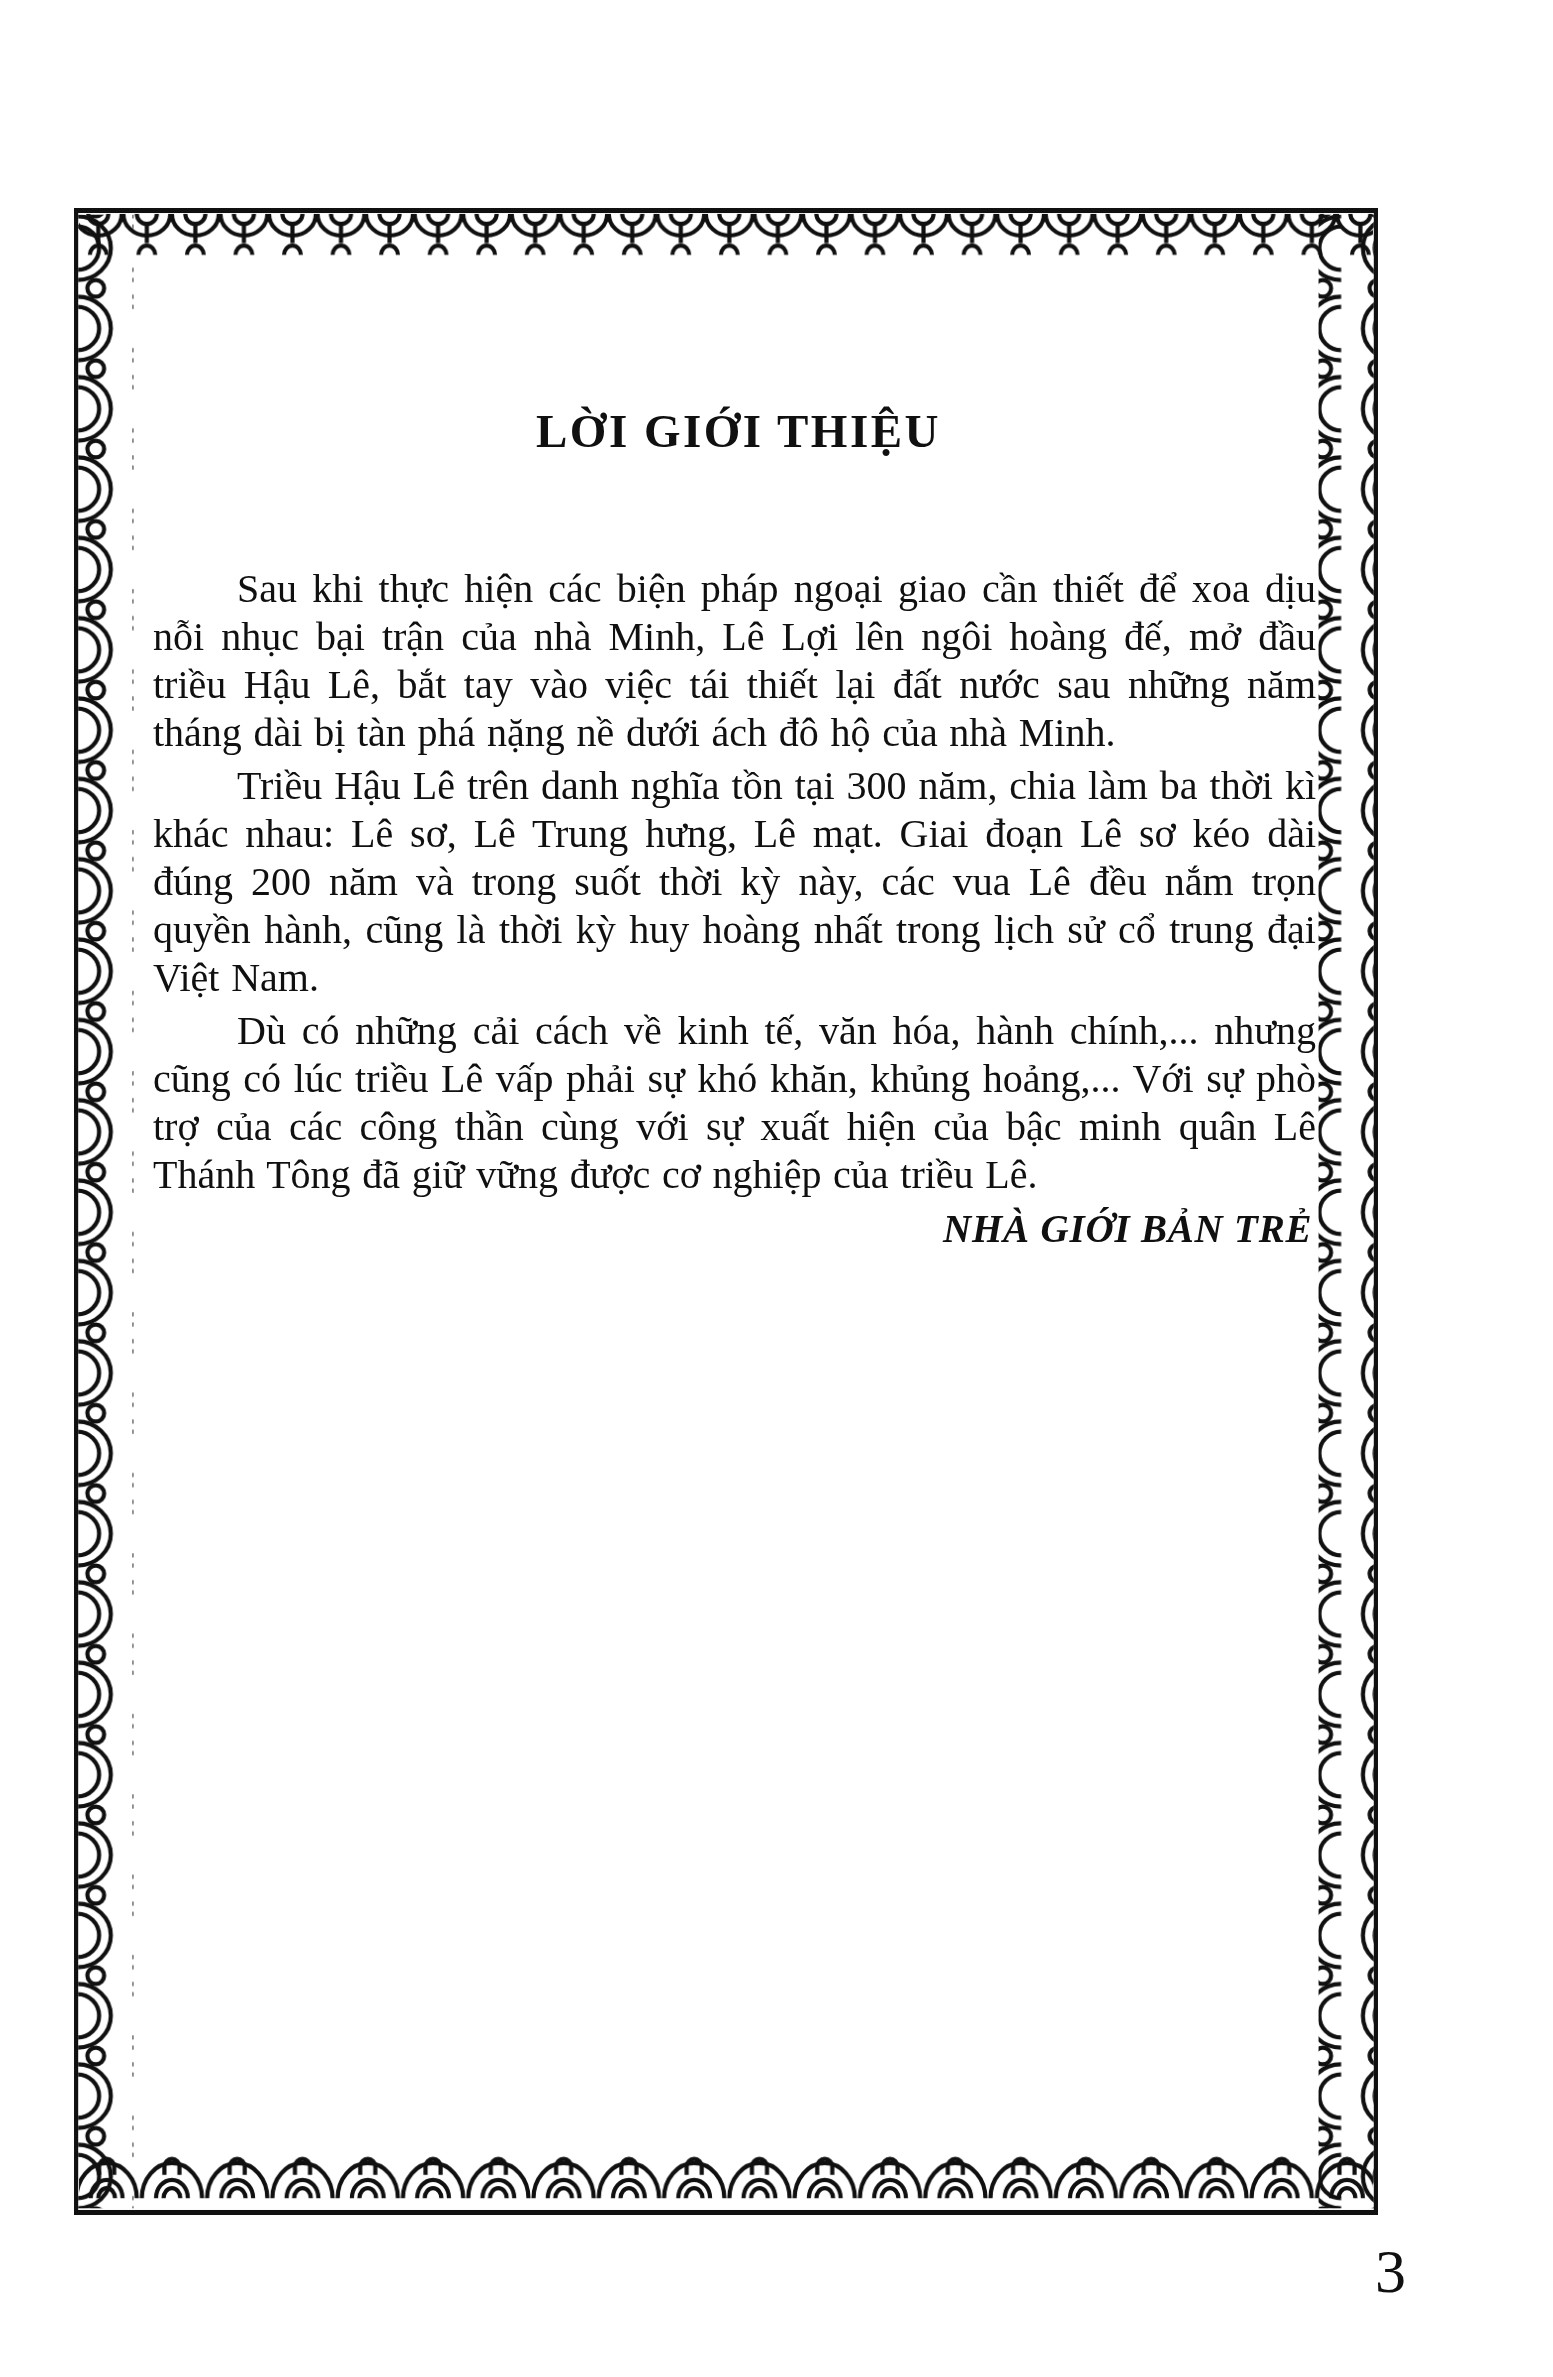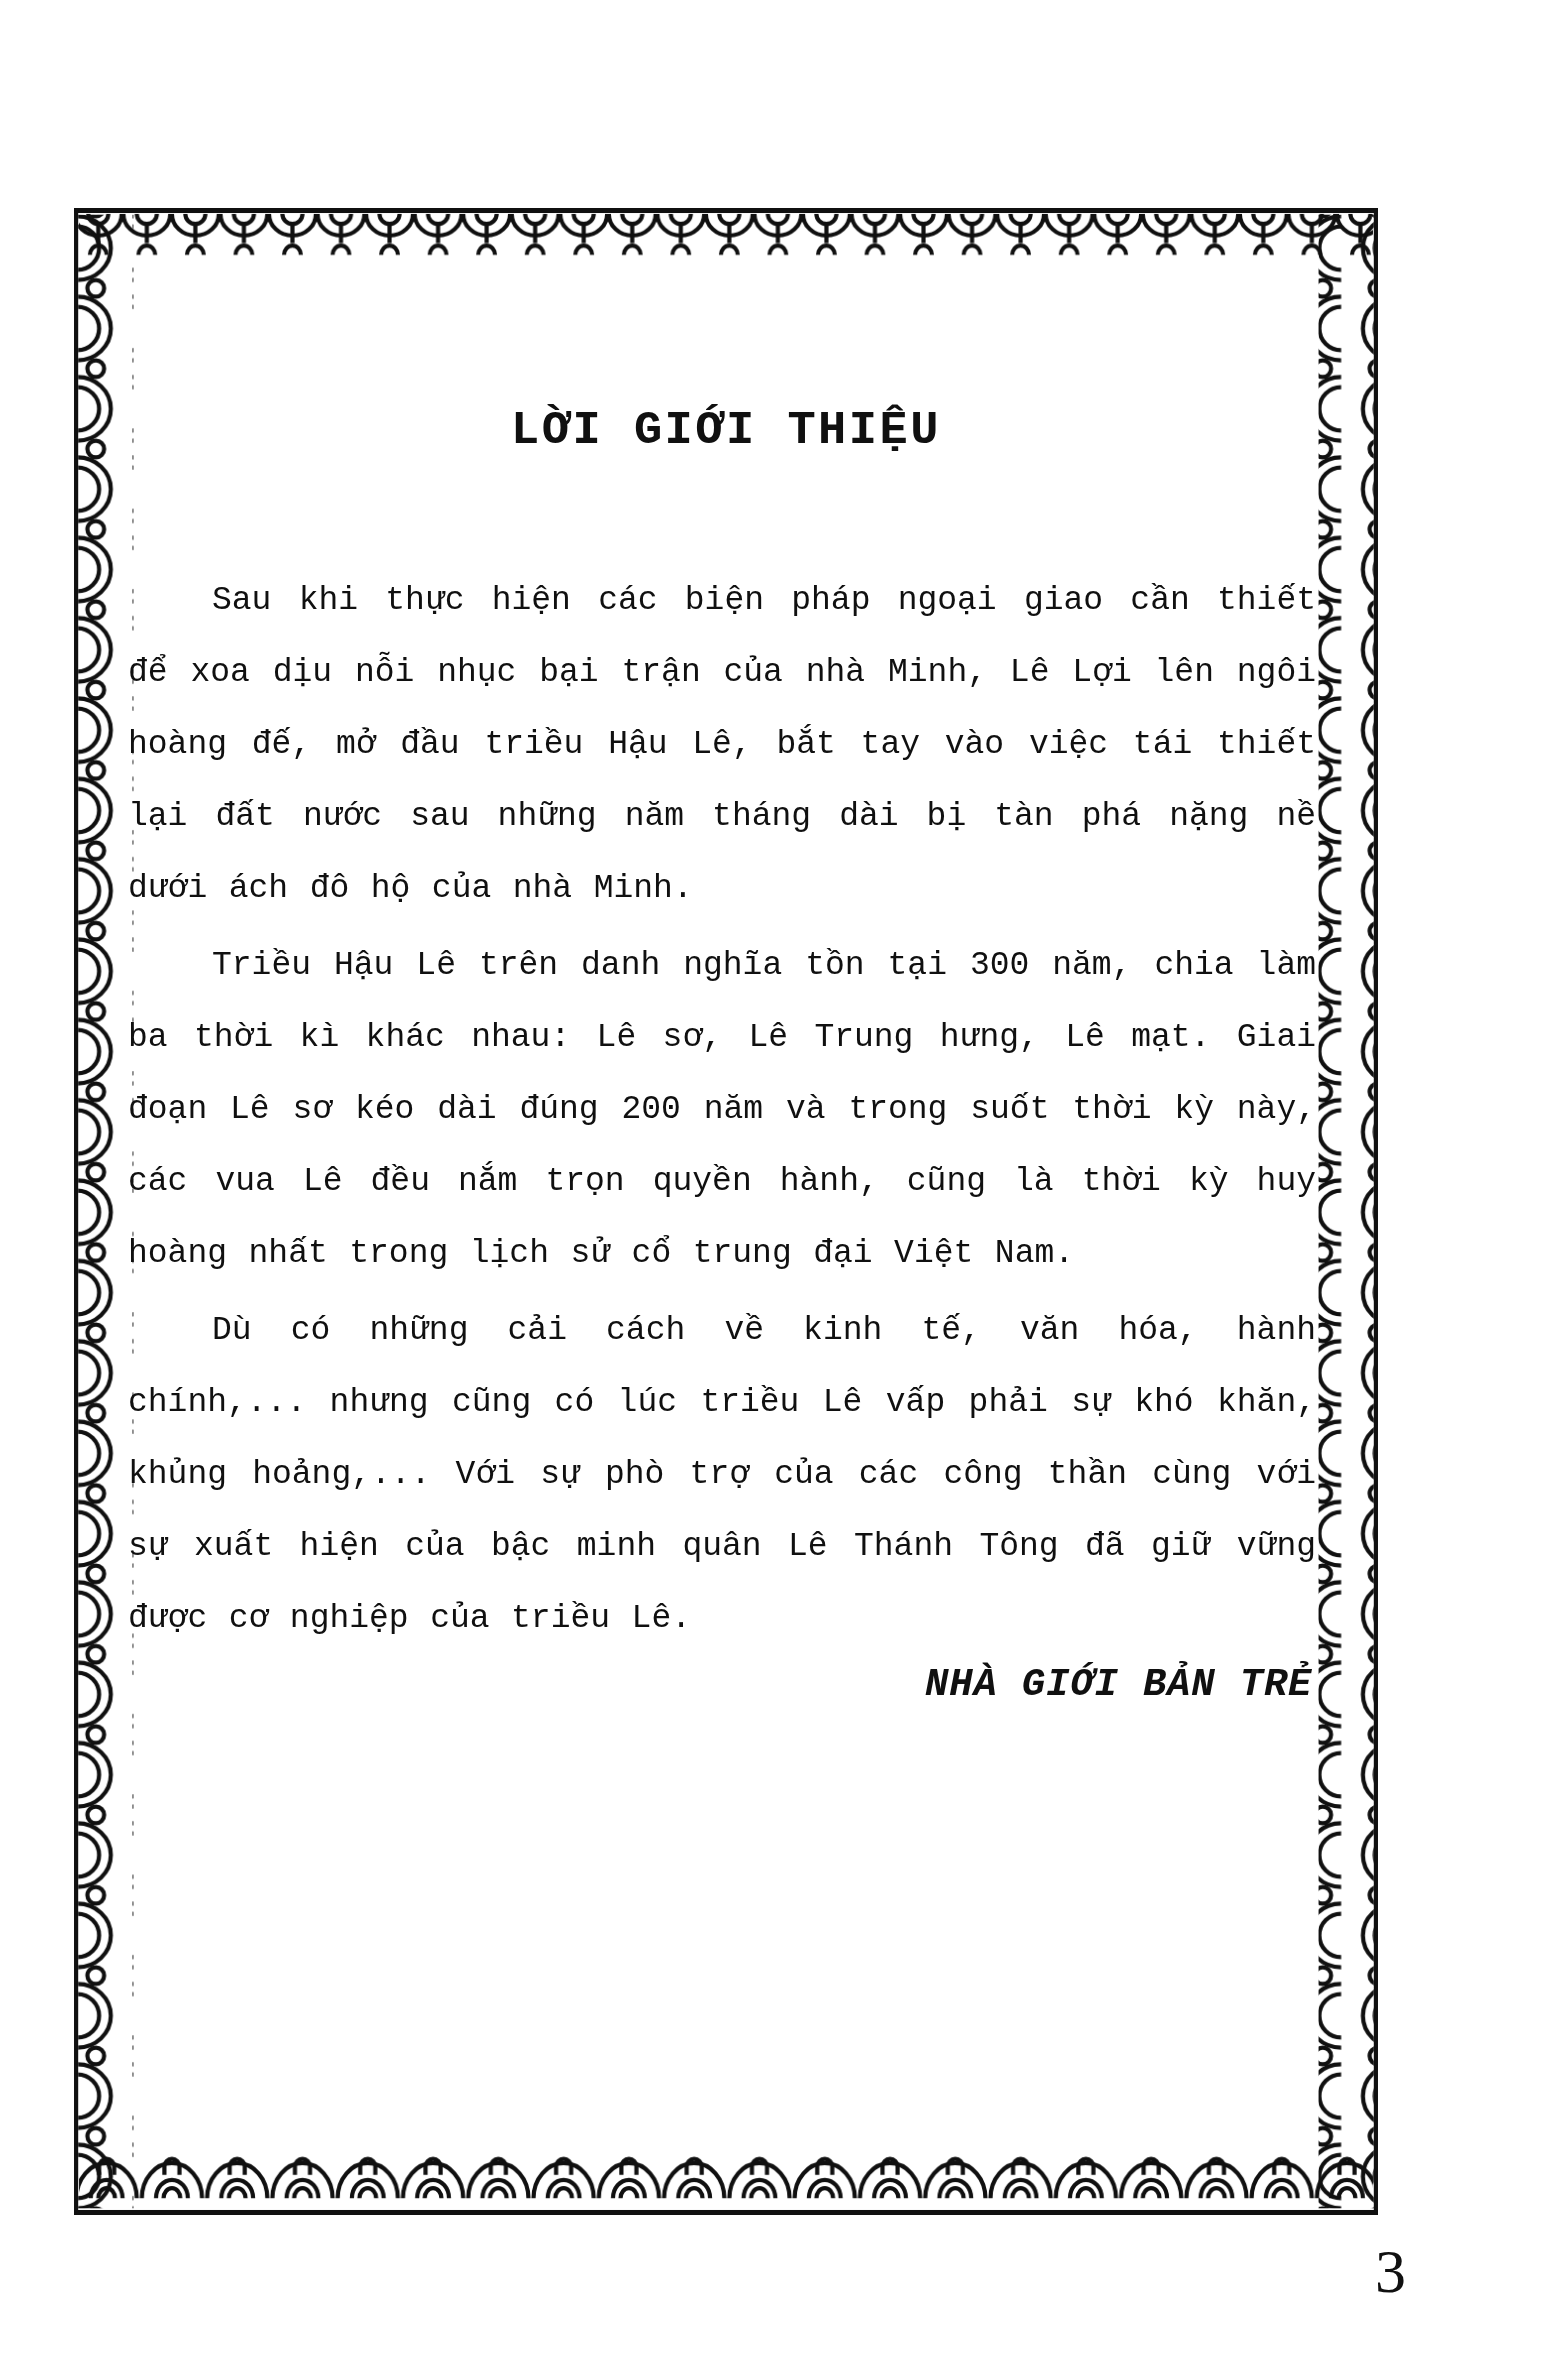--- a/index.html
+++ b/index.html
@@ -17,33 +17,32 @@
   }
   .frame-svg{
     position:absolute;left:74px;top:208px;
     width:1304px;height:2007px;
     color:var(--ink);
   }
   .content{
     position:absolute;left:74px;top:208px;
     width:1304px;height:1673px;
     box-sizing:border-box;
-    padding:196px 54px 0 54px;
-    font-family:Liberation Mono, monospace;
+    padding:196px 54px 0 79px;
   }
   .title{
     margin:0 0 107px 0;
     text-align:center;
     font-size:47px;line-height:1.15;
     font-weight:bold;letter-spacing:2.5px;
     white-space:nowrap;
   }
   .para{
     margin:0 8px 5px 0;
-    font-size:33px;line-height:72px;
+    font-size:40px;line-height:48px;
     text-align:justify;text-align-last:left;
     text-indent:84px;
     word-spacing:1.7px;
   }
   .para i{font-style:italic;}
   .para.last{margin-bottom:39px;}
   .signature{
     font-size:39px;line-height:50px;
     font-weight:bold;font-style:italic;
     text-align:right;

